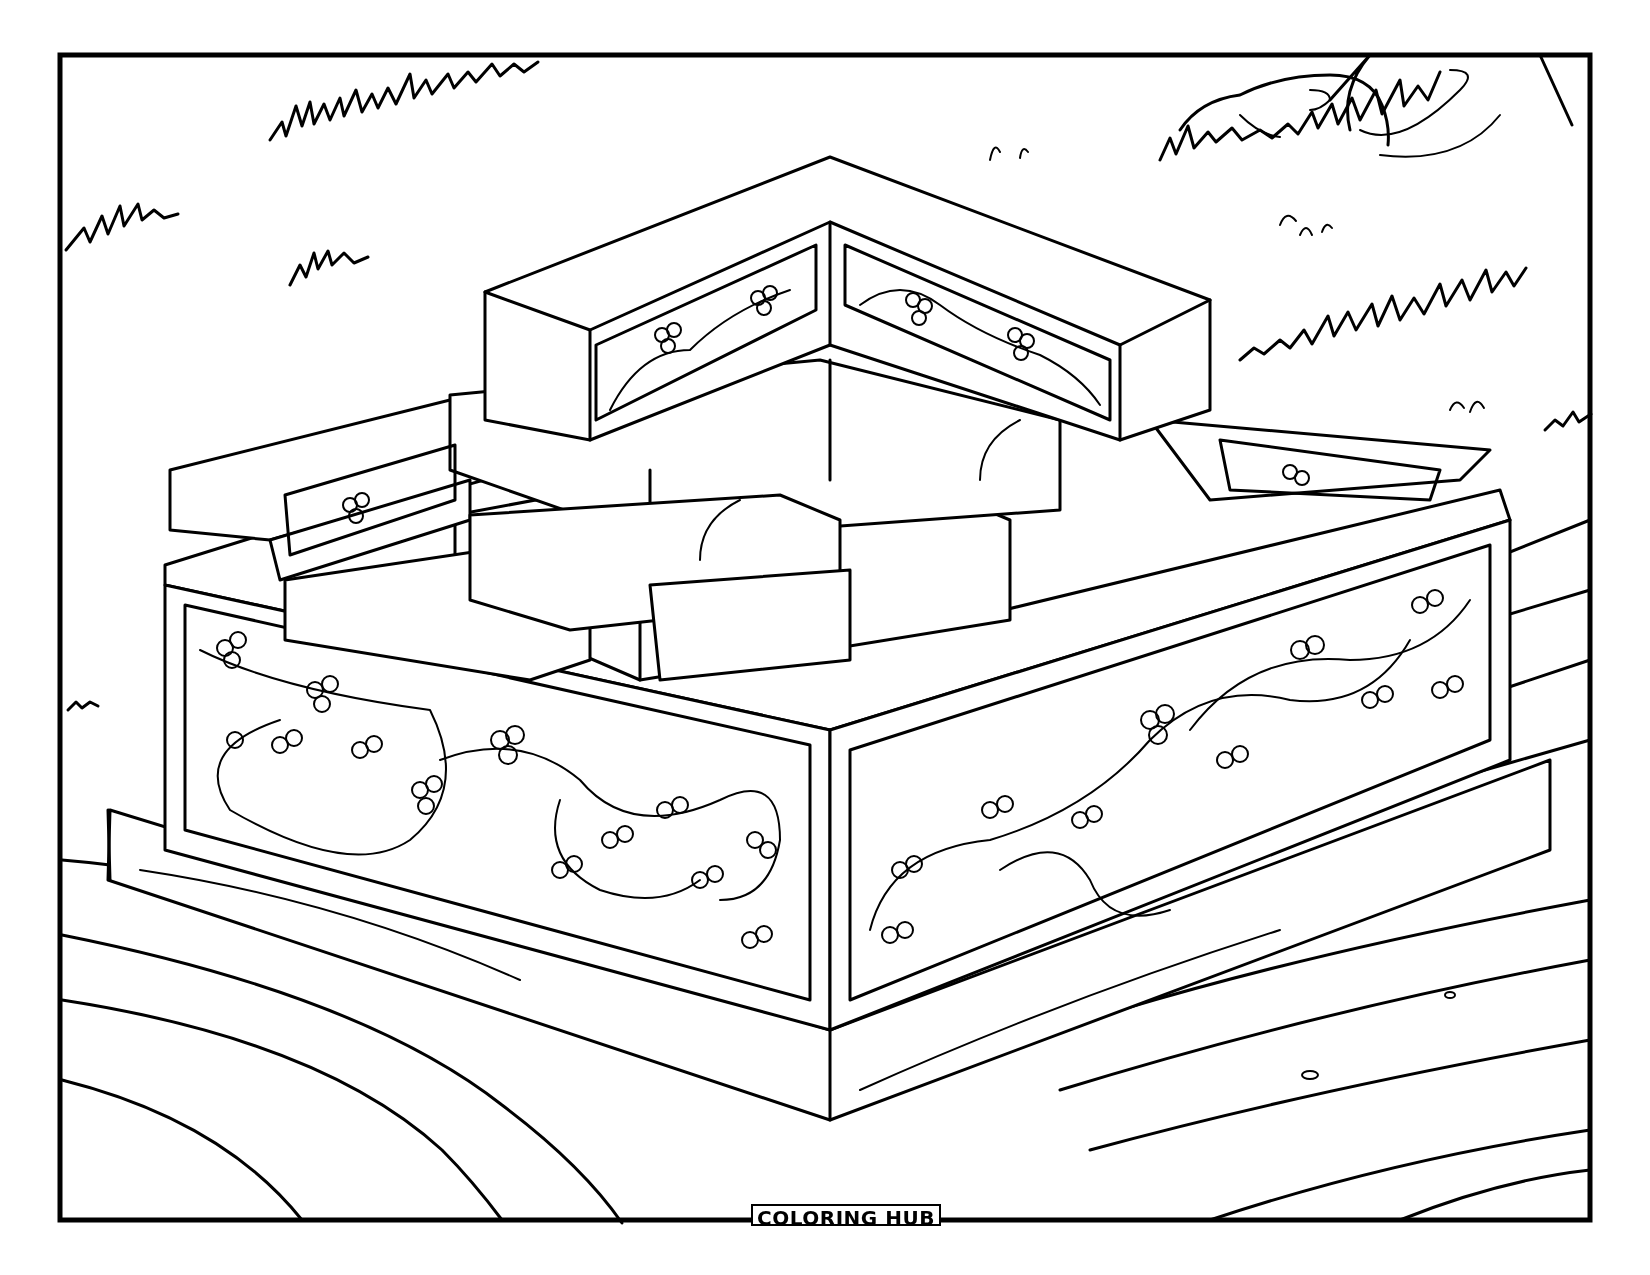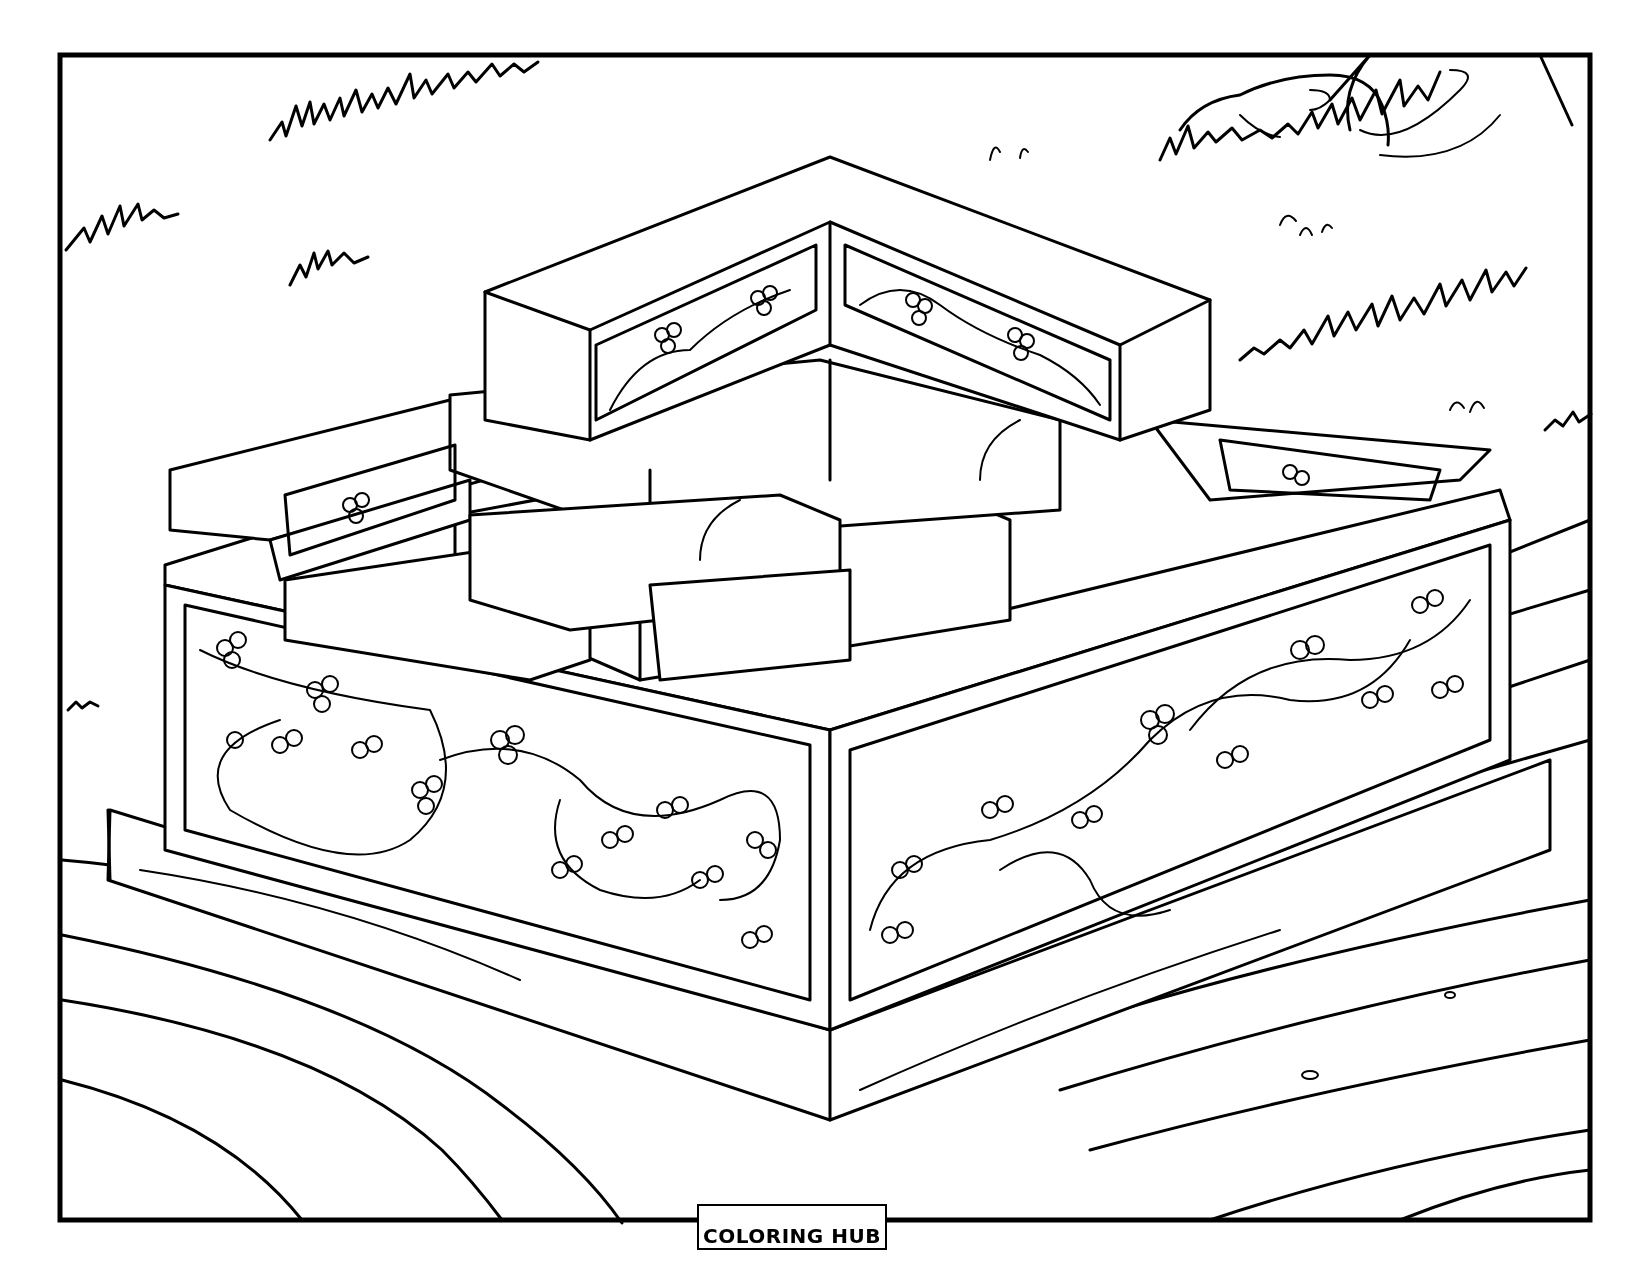--- a/index.html
+++ b/index.html
@@ -2,23 +2,23 @@
 <html><head>
 <meta charset="utf-8">
 <style>
   html, body { margin:0; padding:0; background:#ffffff; }
   body { width:1650px; height:1275px; position:relative; overflow:hidden; }
   #art { position:absolute; left:0; top:0; width:1650px; height:1275px; }
   .ln { fill:none; stroke:#000; stroke-width:3; stroke-linecap:round; stroke-linejoin:round; }
   .th { fill:none; stroke:#000; stroke-width:2; stroke-linecap:round; stroke-linejoin:round; }
   .face { fill:#ffffff; stroke:#000; stroke-width:3; stroke-linejoin:round; }
   .watermark {
-    position:absolute; left:697px; top:1204px; width:190px; height:46px;
+    position:absolute; left:751px; top:1204px; width:190px; height:22px;
     background:#ffffff; border:2px solid #000; box-sizing:border-box;
-    display:flex; align-items:flex-end; justify-content:center;
+    display:flex; align-items:flex-start; justify-content:center;
     font-family:"DejaVu Sans", sans-serif; font-weight:bold; font-size:20px;
     color:#000; letter-spacing:0.5px;
   }
 </style>
 </head>
 <body>
 
 <svg id="art" viewBox="0 0 1650 1275" xmlns="http://www.w3.org/2000/svg">
 
   <rect x="60" y="55" width="1530" height="1165" fill="none" stroke="#000" stroke-width="5"></rect>

